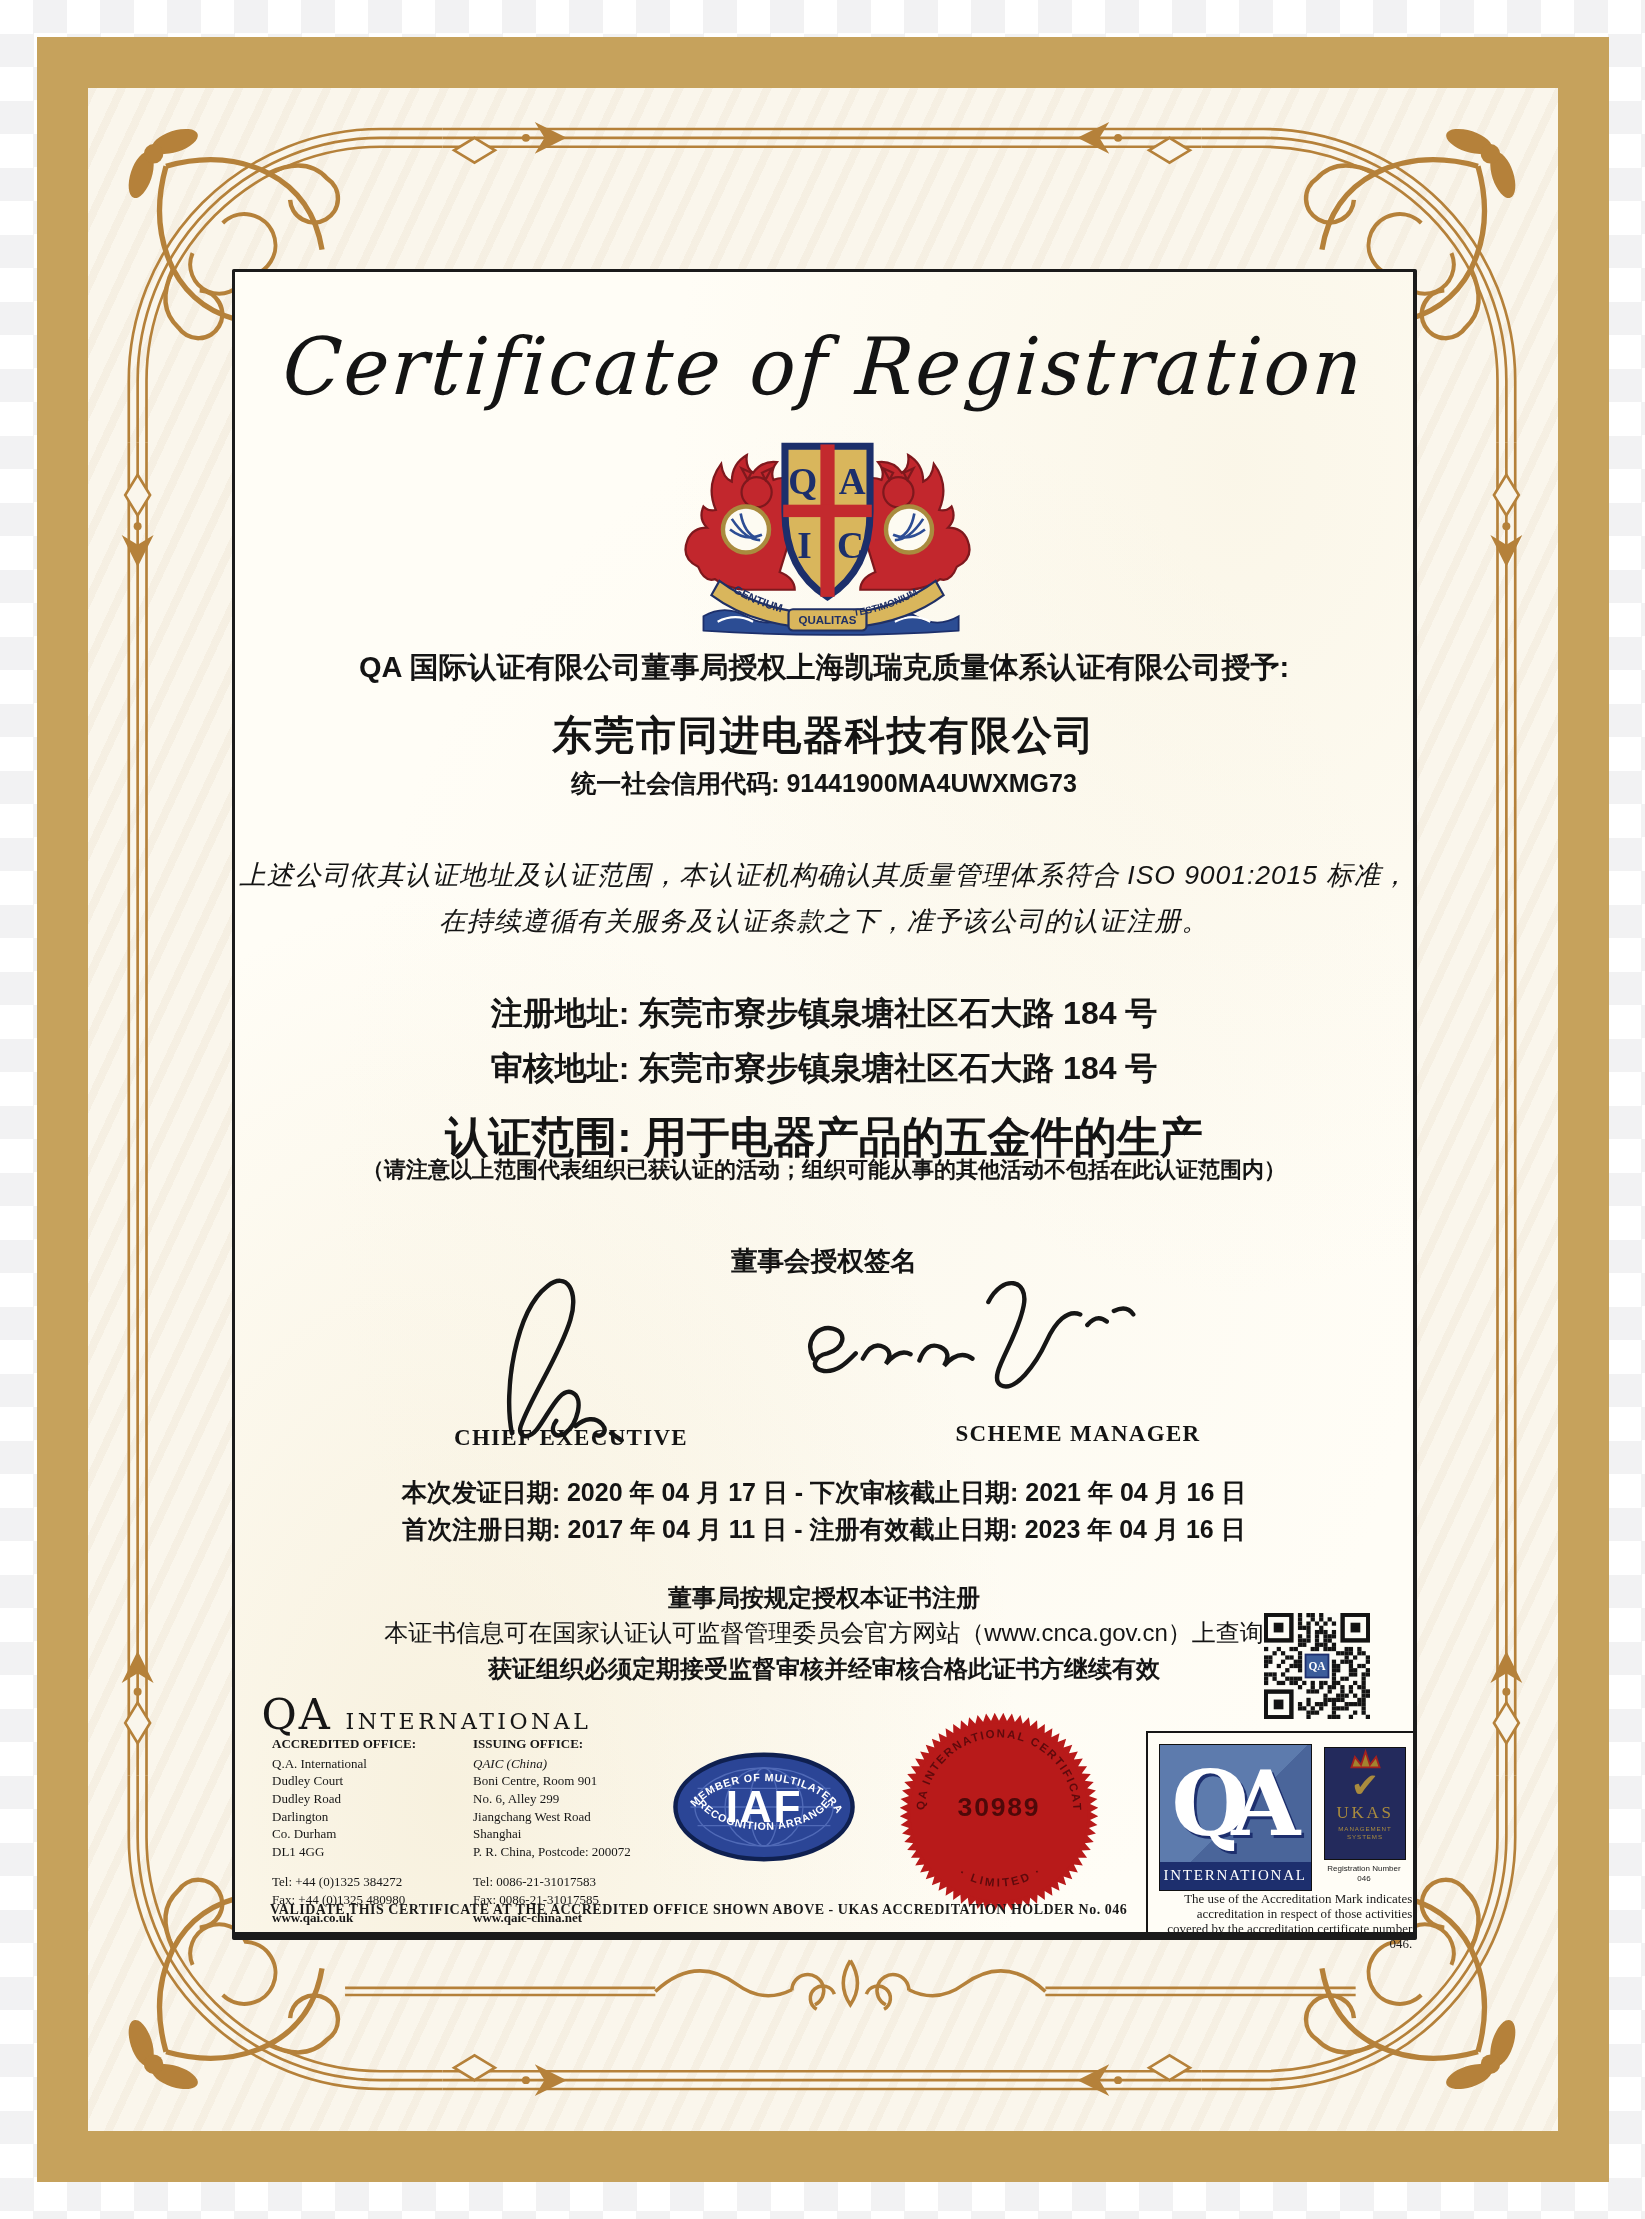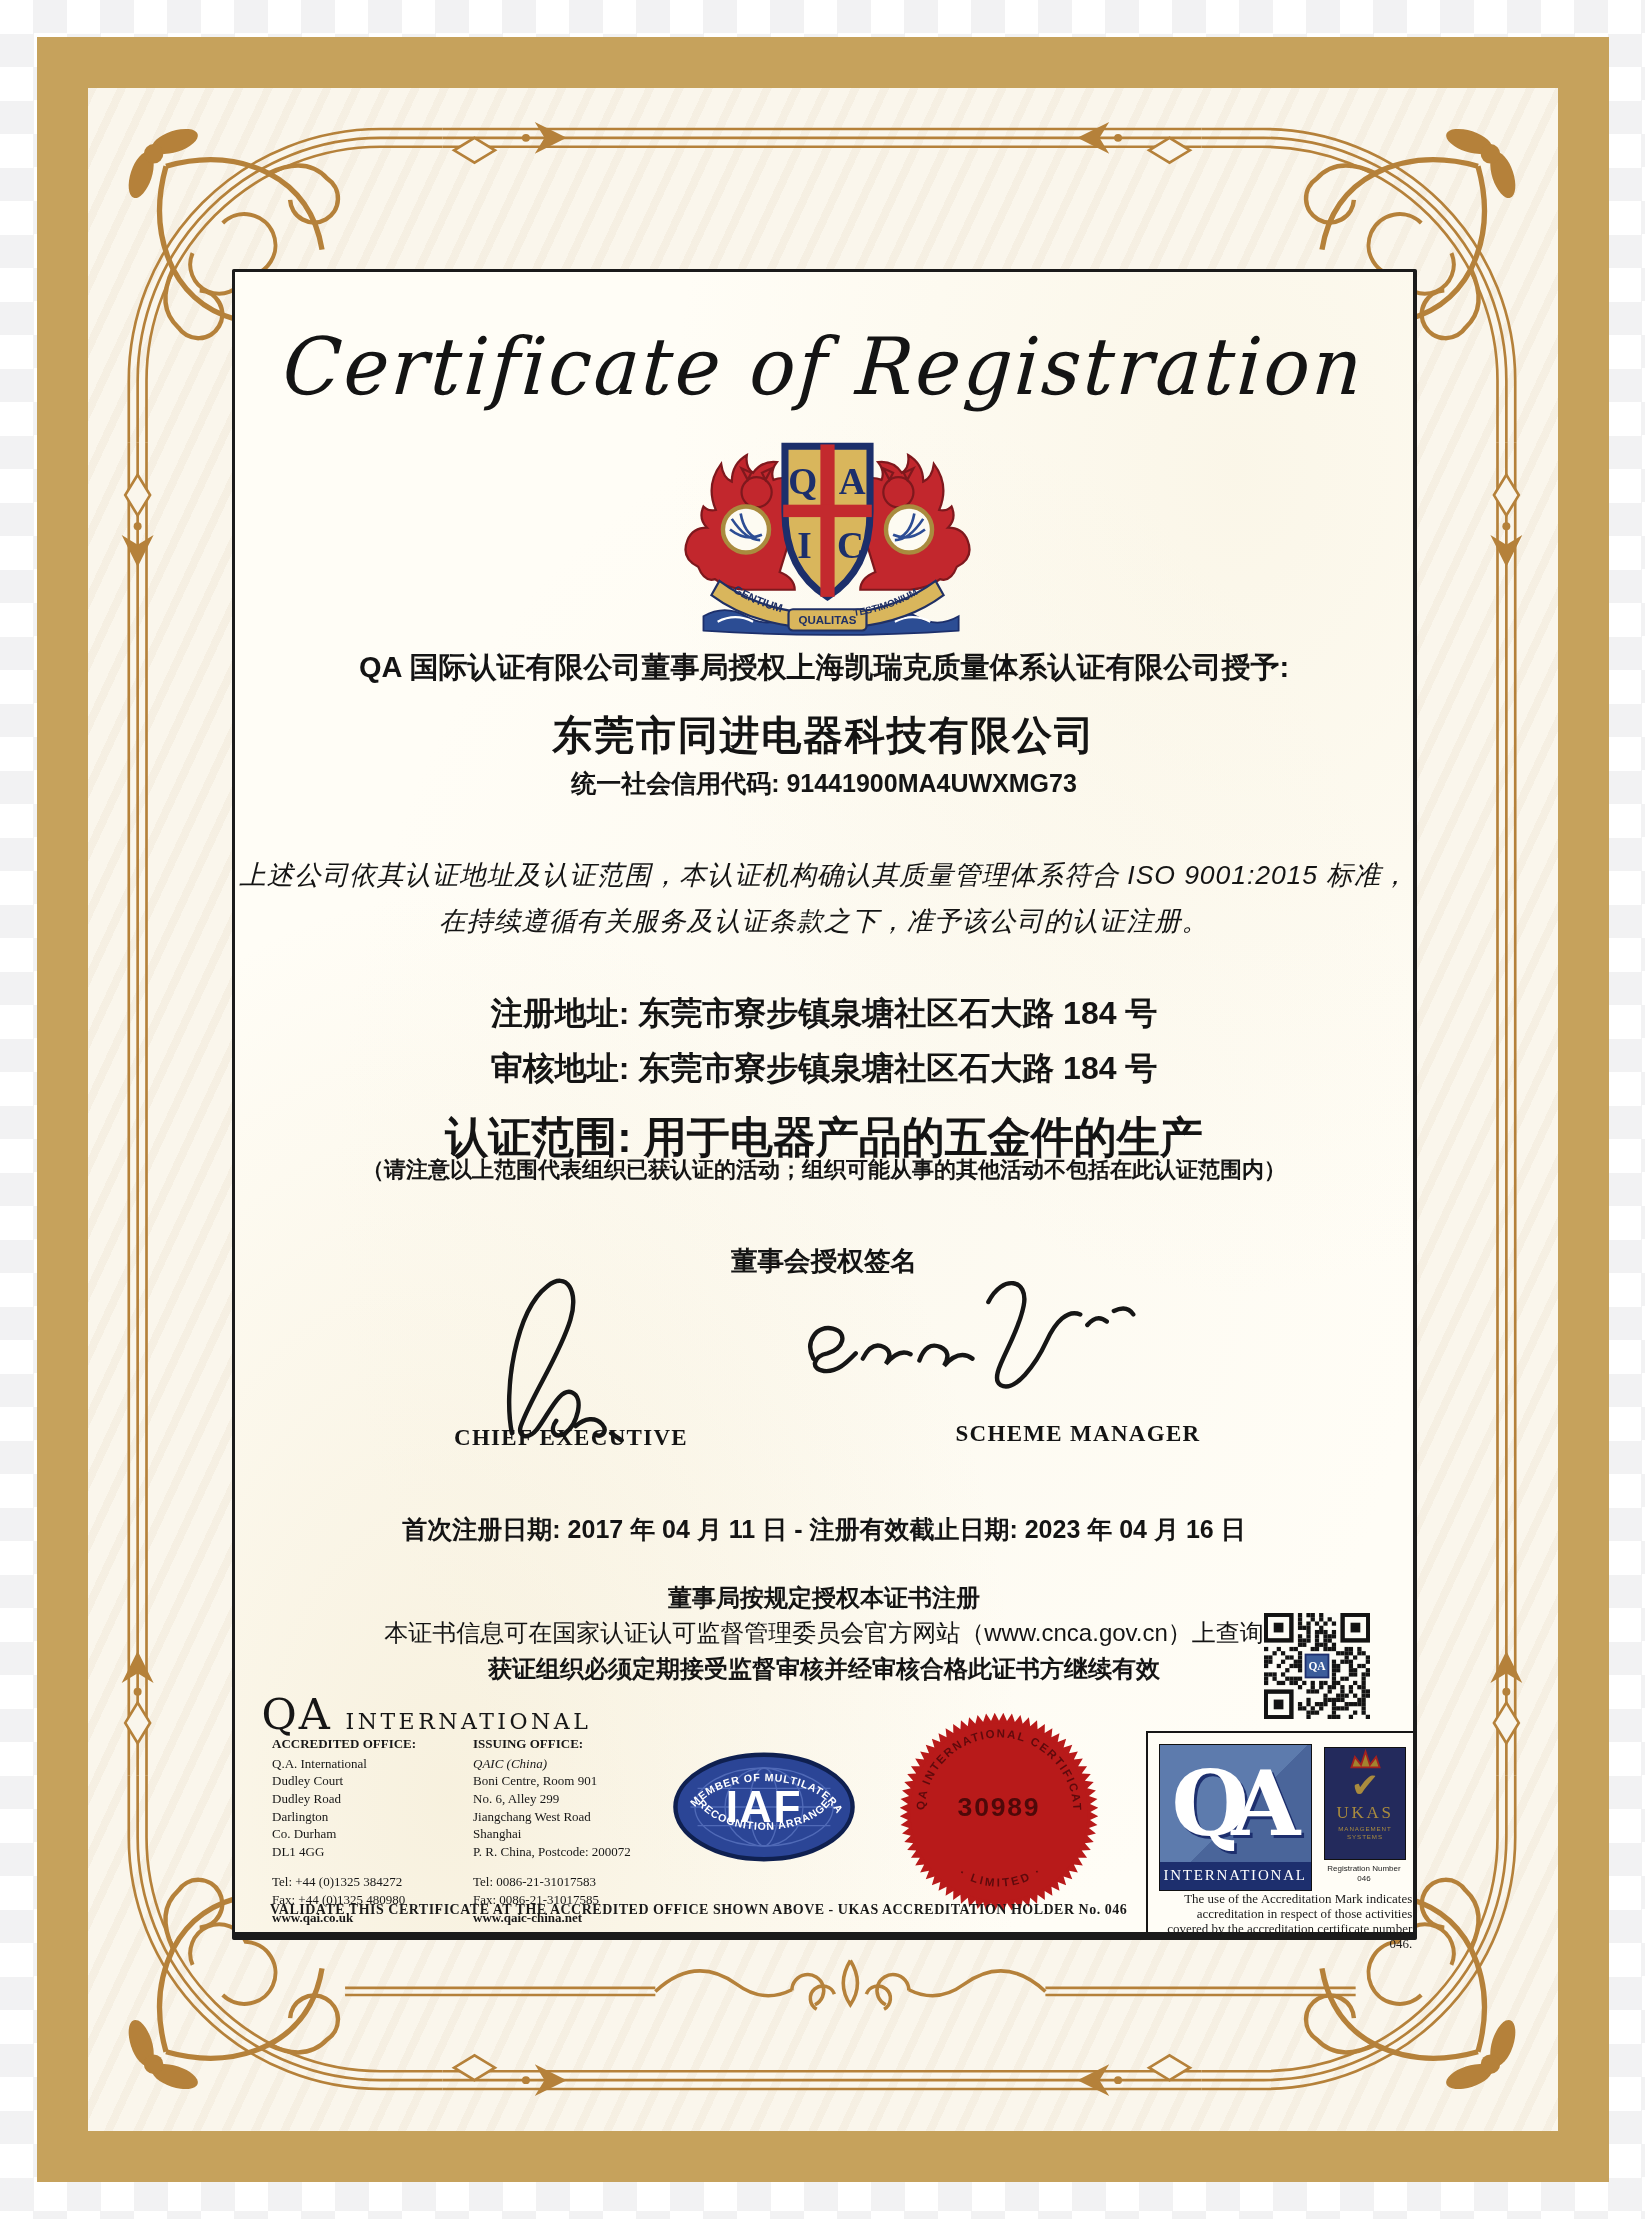--- a/index.html
+++ b/index.html
@@ -174,20 +174,21 @@
   <svg class="sig-svg" style="left:238px;top:991px;" width="177" height="182" viewBox="0 0 200 205">
     <path fill="none" stroke="#161616" stroke-width="5" stroke-linecap="round" d="M44,192 C34,144 48,54 84,26 C106,8 120,32 110,64 C98,104 66,150 54,184 C50,196 62,200 72,188 C86,170 98,140 112,146 C126,152 118,182 104,192 C92,200 86,188 94,178 M116,184 c10,-9 22,-11 30,-2 c6,7 1,15 -7,12 M156,192 l12,8"></path>
   </svg>
   <svg class="sig-svg" style="left:560px;top:1000px;" width="346" height="137" viewBox="0 0 390 155">
     <path fill="none" stroke="#161616" stroke-width="5" stroke-linecap="round" d="M20,98 C10,78 24,60 42,64 C60,68 54,88 36,92 C20,95 16,110 32,112 C48,114 60,100 68,92 M76,98 q10,-20 24,-13 q11,6 2,19 q15,-18 28,-11 M140,100 q8,-22 24,-15 q13,6 4,21 q17,-19 32,-8 M218,34 C234,2 264,8 258,38 C250,80 216,118 232,128 C248,137 272,104 284,78 C294,56 308,42 322,48 M330,60 q11,-13 22,-4 M360,44 q15,-7 22,4"></path>
   </svg>
 
   <div class="cline sig-title" style="top:1153px;left:-253px;font-size:23px;">CHIEF EXECUTIVE</div>
   <div class="cline sig-title" style="top:1149px;left:254px;font-size:23px;">SCHEME MANAGER</div>
 
+  <div class="cline zh" style="top:1204px;font-size:25px;font-weight:700;">本次发证日期: 2020 年 04 月 17 日 - 下次审核截止日期: 2021 年 04 月 16 日</div>
   <div class="cline zh" style="top:1241px;font-size:25px;font-weight:700;">首次注册日期: 2017 年 04 月 11 日 - 注册有效截止日期: 2023 年 04 月 16 日</div>
 
   <div class="cline zh" style="top:1310px;font-size:24px;font-weight:700;">董事局按规定授权本证书注册</div>
   <div class="cline zh" style="top:1345px;font-size:24px;font-weight:400;">本证书信息可在国家认证认可监督管理委员会官方网站（www.cnca.gov.cn）上查询</div>
   <div class="cline zh" style="top:1381px;font-size:24px;font-weight:700;">获证组织必须定期接受监督审核并经审核合格此证书方继续有效</div>
 
   <svg class="qr" viewBox="0 0 120 120">
     <rect x="0" y="0" width="120" height="120" fill="#fdfcf6"></rect>
     <g fill="#131313" id="qr-mods">
         <rect x="38.4" y="0.0" width="4.8" height="4.8"></rect>

